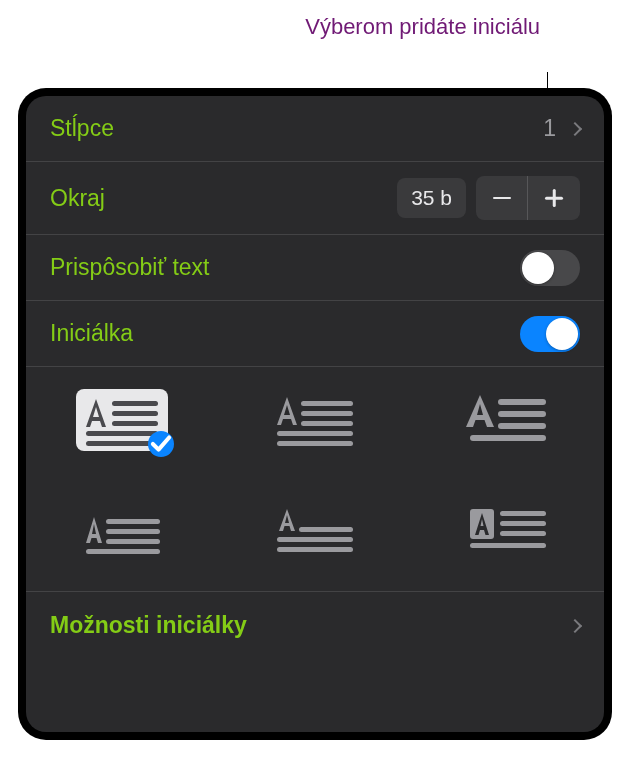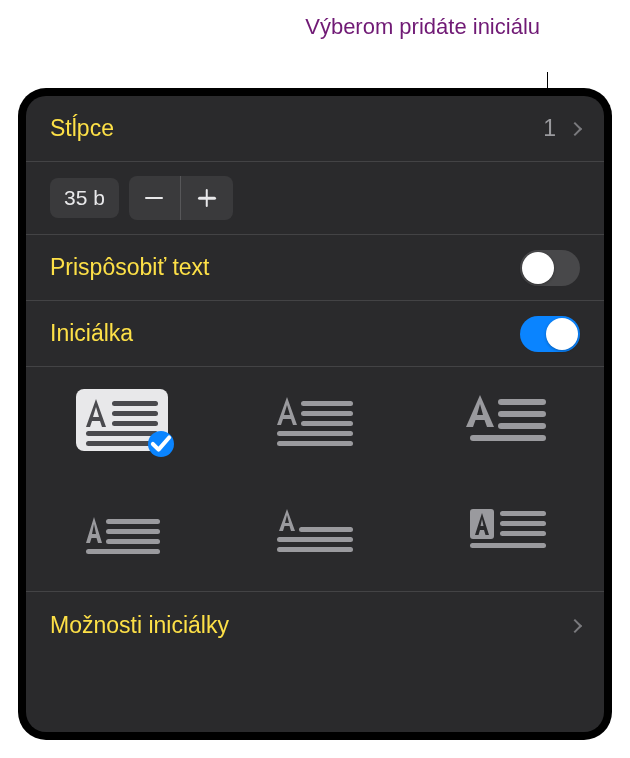--- a/index.html
+++ b/index.html
@@ -60,21 +60,21 @@
     .row {
       display: flex;
       align-items: center;
       padding: 14px 24px;
       border-bottom: 1px solid rgba(255,255,255,0.12);
       min-height: 66px;
     }
     .row-label {
       flex: 1;
       font-size: 23px;
-      color: #fde047;
+      color: #84cc16;
     }
     .row-value {
       font-size: 23px;
       color: #9a9a9e;
       margin-right: 8px;
     }
     .chevron-right {
       display: inline-block;
       width: 10px;
       height: 10px;
@@ -204,20 +204,21 @@
       height: 14px;
     }
     .opt svg {
       width: 100%;
       height: 100%;
     }
     .options-row {
       padding: 20px 24px 22px;
       display: flex;
       align-items: center;
+      font-weight: bold;
     }
     .options-row .row-label {
       font-size: 23px;
     }
   </style>
 </head>
 <body>
 
 <div class="annotation">
   <div>Výberom pridáte iniciálu</div>
@@ -227,20 +228,21 @@
 <div class="panel-wrapper">
   <div class="panel">
 
     <div class="row">
       <div class="row-label">Stĺpce</div>
       <div class="row-value">1</div>
       <span class="chevron-right"></span>
     </div>
 
     <div class="row">
+      <div class="row-label">Okraj</div>
       <div class="value-box">35 b</div>
       <div class="stepper">
         <div class="stepper-btn">
           <span class="minus-icon"></span>
         </div>
         <div class="stepper-btn">
           <span class="plus-icon"></span>
         </div>
       </div>
     </div>

